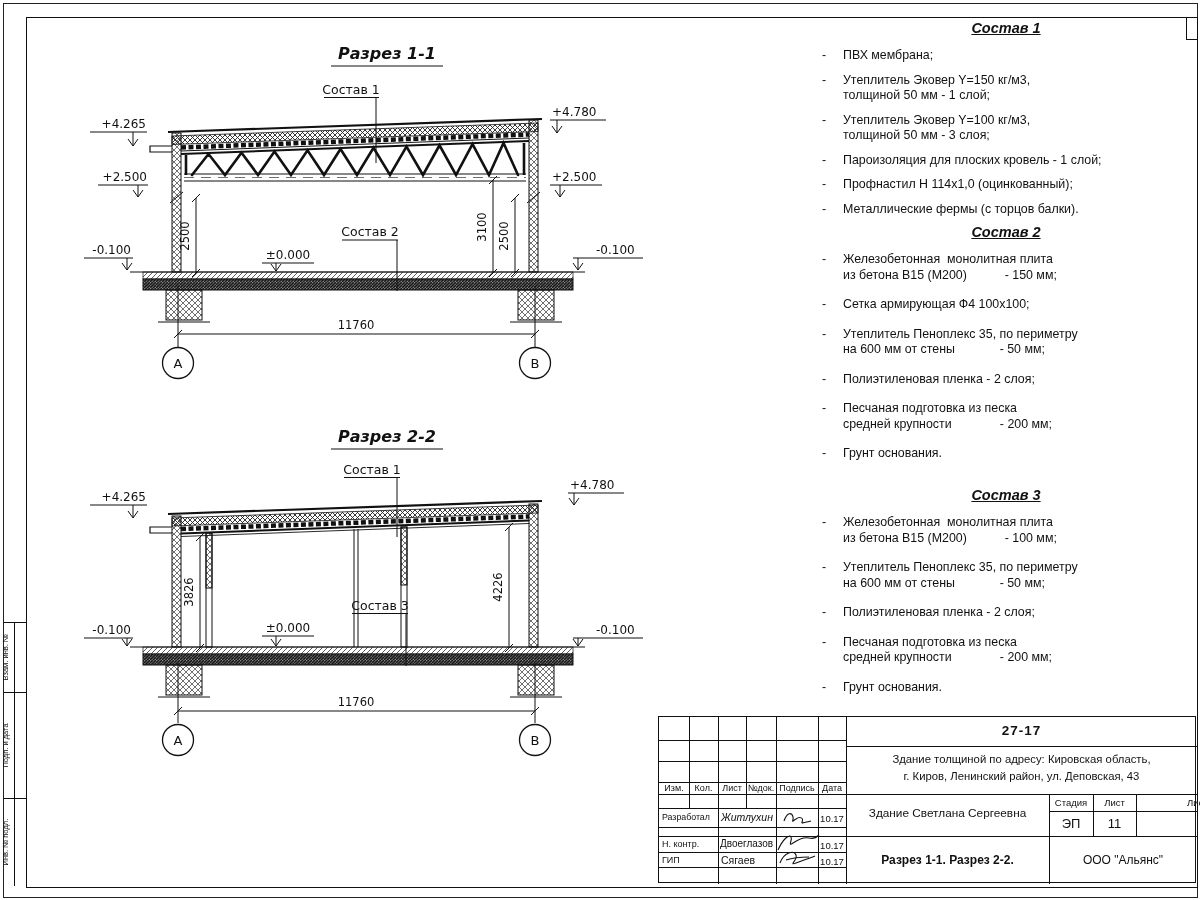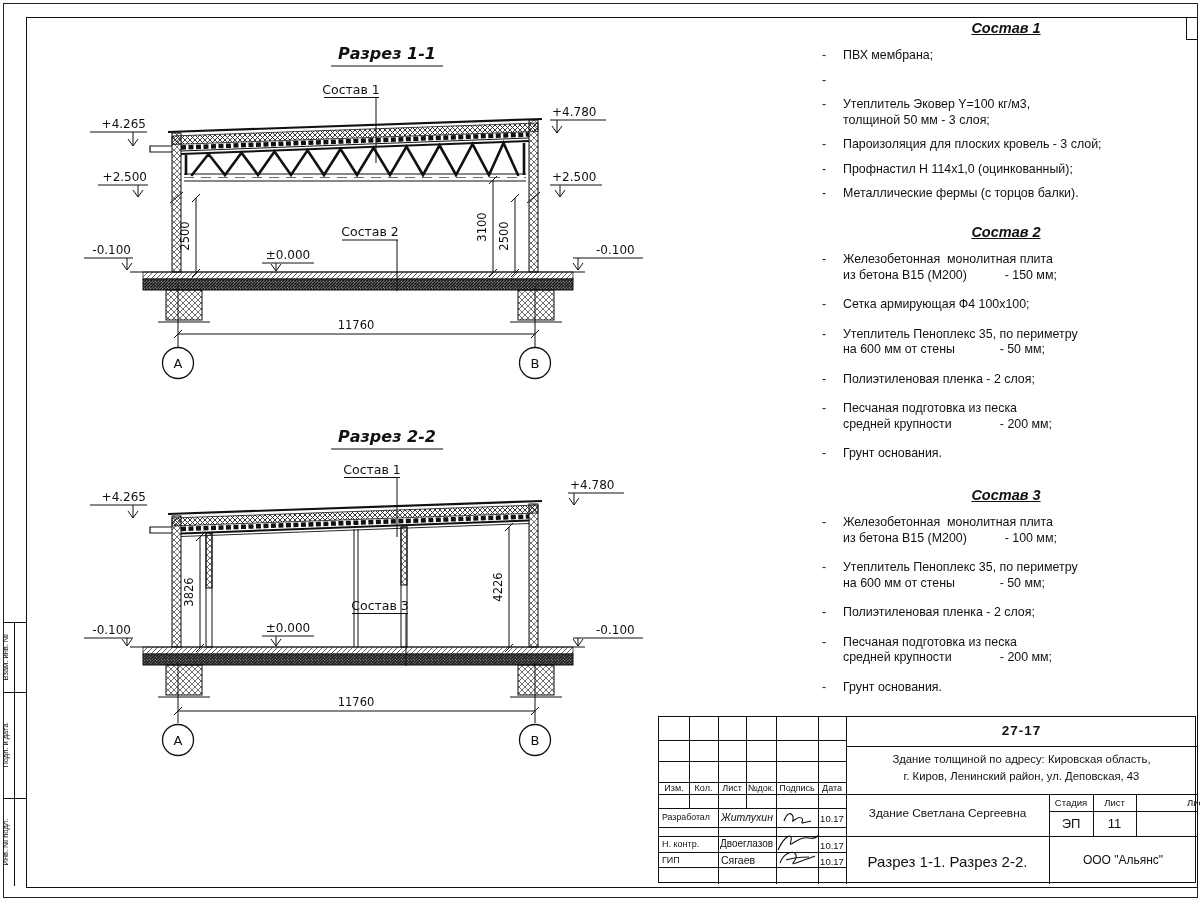--- a/index.html
+++ b/index.html
@@ -236,28 +236,29 @@
   </svg>
 
   <div class="comp" style="top:20px;">
     <div class="comp-title">Состав 1</div>
     <div class="comp-item">
         <span class="comp-dash">-</span>
         <div class="comp-text"><span>ПВХ мембрана;</span></div>
       </div>
     <div class="comp-item">
         <span class="comp-dash">-</span>
+        <div class="comp-text"><span>Утеплитель Эковер Y=150 кг/м3,</span><span>толщиной 50 мм - 1 слой;</span></div>
       </div>
     <div class="comp-item">
         <span class="comp-dash">-</span>
         <div class="comp-text"><span>Утеплитель Эковер Y=100 кг/м3,</span><span>толщиной 50 мм - 3 слоя;</span></div>
       </div>
     <div class="comp-item">
         <span class="comp-dash">-</span>
-        <div class="comp-text"><span>Пароизоляция для плоских кровель - 3 слой;</span></div>
+        <div class="comp-text"><span>Пароизоляция для плоских кровель - 1 слой;</span></div>
       </div>
     <div class="comp-item">
         <span class="comp-dash">-</span>
         <div class="comp-text"><span>Профнастил Н 114х1,0 (оцинкованный);</span></div>
       </div>
     <div class="comp-item">
         <span class="comp-dash">-</span>
         <div class="comp-text"><span>Металлические фермы (с торцов балки).</span></div>
       </div>
   </div>
@@ -372,17 +373,17 @@
     <div class="txt c" style="left:187px;top:6px;width:351px;font-size:13.5px;letter-spacing:1px;font-weight:bold;">27-17</div>
     <div class="txt c" style="left:187px;top:36px;width:351px;font-size:11.3px;">Здание толщиной по адресу: Кировская область,</div>
     <div class="txt c" style="left:187px;top:53px;width:351px;font-size:11.3px;">г. Киров, Ленинский район, ул. Деповская, 43</div>
     <div class="txt c" style="left:187px;top:89px;width:203px;font-size:11.8px;">Здание Светлана Сергеевна</div>
     <div class="txt c" style="left:390px;top:80px;width:44px;font-size:9.5px;">Стадия</div>
     <div class="txt c" style="left:434px;top:80px;width:43px;font-size:9.5px;">Лист</div>
     <div class="txt c" style="left:477px;top:80px;width:61px;font-size:9.5px;margin-left:36px;">Листов</div>
     <div class="txt c" style="left:390px;top:99px;width:44px;font-size:13px;">ЭП</div>
     <div class="txt c" style="left:434px;top:99px;width:43px;font-size:13px;">11</div>
     <div class="txt c" style="left:477px;top:99px;width:61px;font-size:13px;"></div>
-    <div class="txt c" style="left:187px;top:136px;width:203px;font-size:15px;">Разрез 1-1. Разрез 2-2.</div>
+    <div class="txt c" style="left:187px;top:136px;width:203px;font-size:12px;font-weight:bold;">Разрез 1-1. Разрез 2-2.</div>
     <div class="txt c" style="left:390px;top:136px;width:148px;font-size:12px;">ООО "Альянс"</div>
   </div>
 
 </div>
 
 </body></html>

